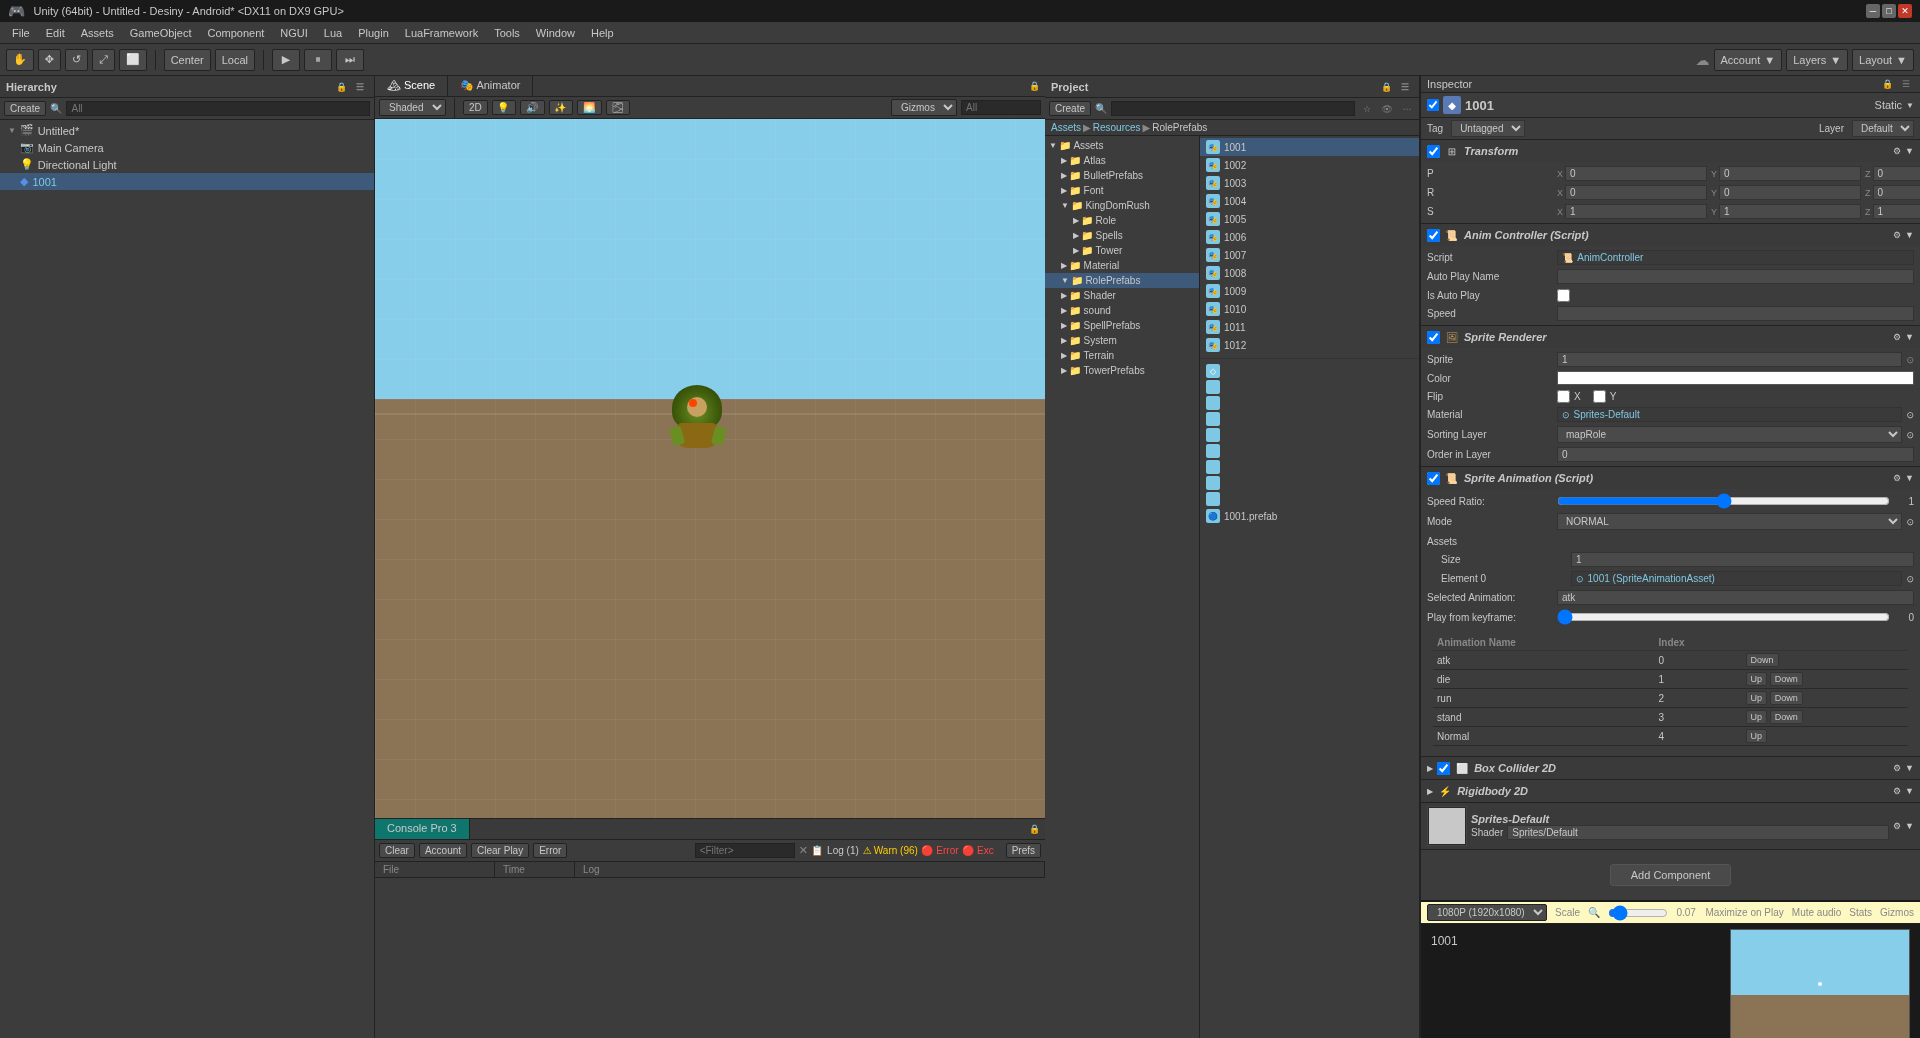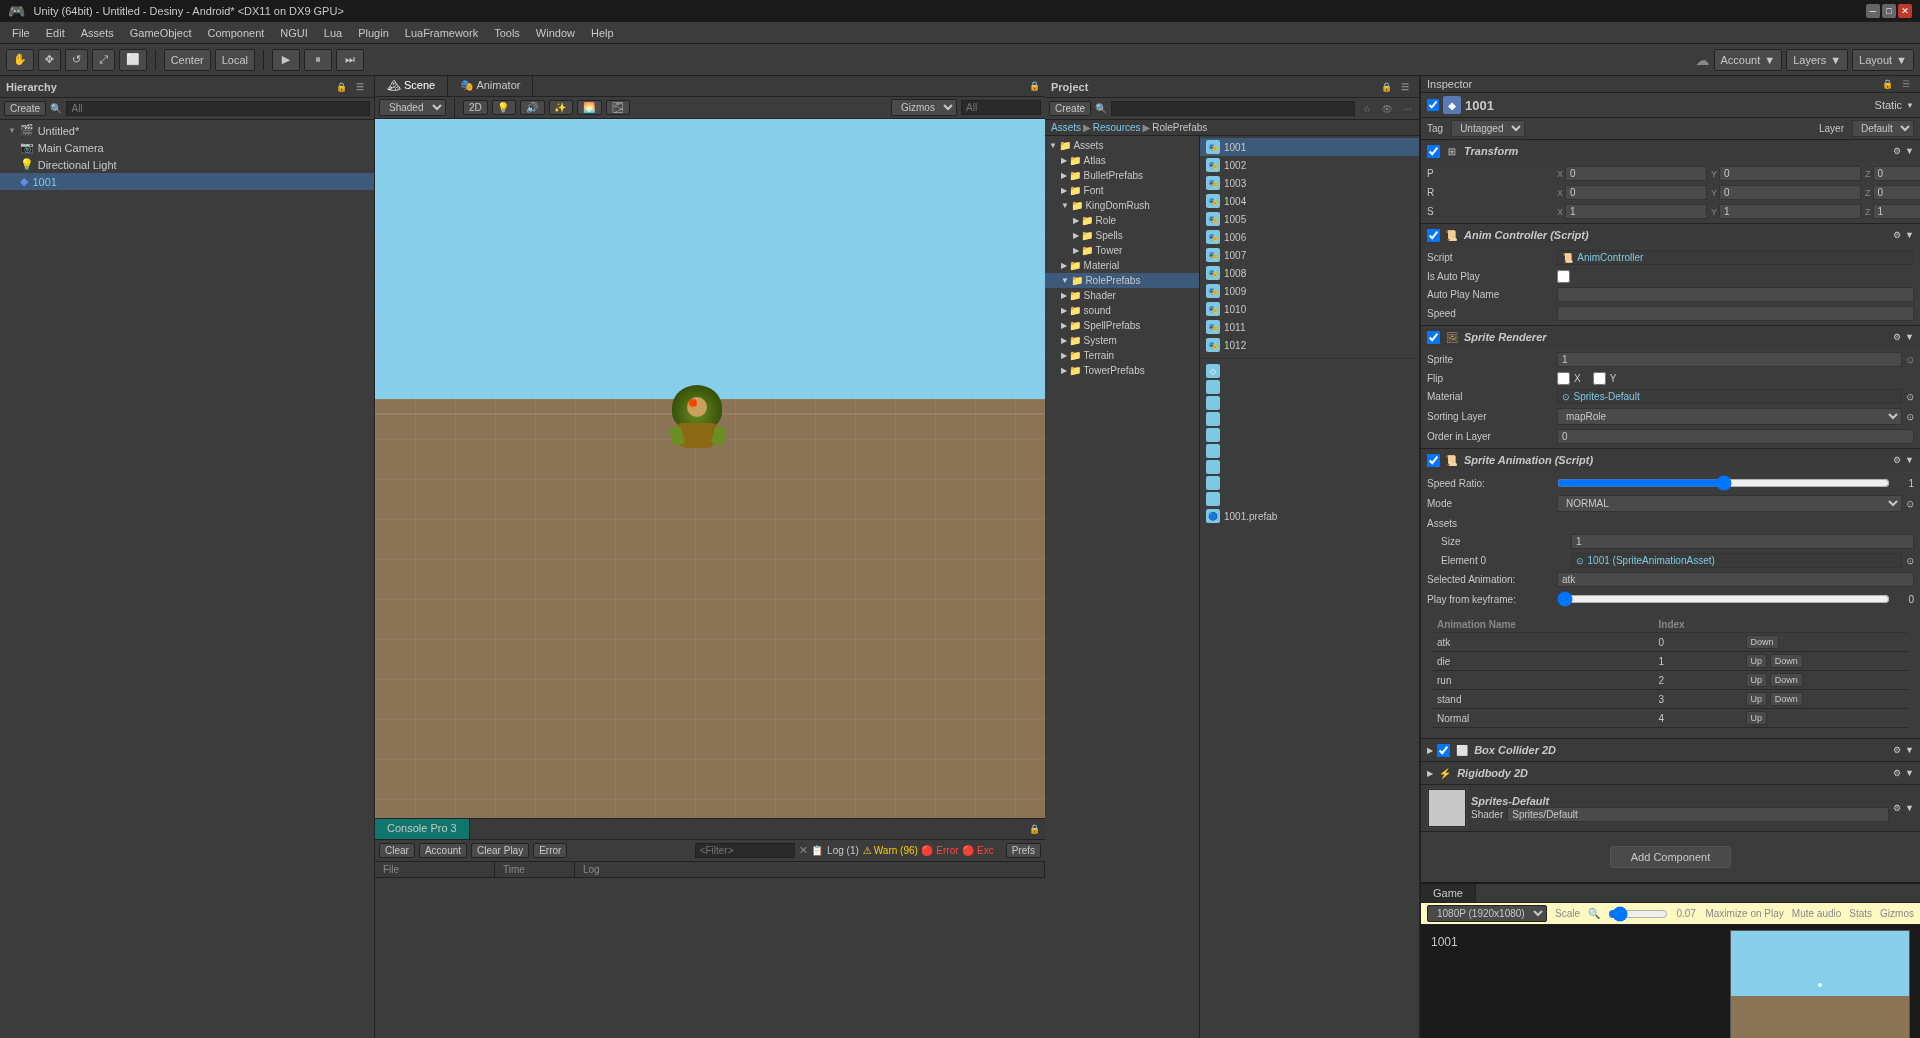--- a/index.html
+++ b/index.html
@@ -630,29 +630,29 @@
         <div class="prop-row">
           <span class="prop-label">Script</span>
           <div class="prop-value">
             <div class="asset-ref">
               <span class="asset-icon">📜</span>
               <span>AnimController</span>
             </div>
           </div>
         </div>
         <div class="prop-row">
+          <span class="prop-label">Auto Play Name</span>
+          <div class="prop-value">
+            <input class="prop-input" value="" style="">
+          </div>
+        </div>
+        <div class="prop-row">
           <span class="prop-label">Is Auto Play</span>
           <div class="prop-value">
             <input type="checkbox" style="">
-          </div>
-        </div>
-        <div class="prop-row">
-          <span class="prop-label">Auto Play Name</span>
-          <div class="prop-value">
-            <input class="prop-input" value="" style="">
           </div>
         </div>
         <div class="prop-row">
           <span class="prop-label">Speed</span>
           <div class="prop-value">
             <input class="prop-input" style="width: 80px;">
           </div>
         </div>
       </div>
     </div>
@@ -664,20 +664,26 @@
         <span class="component-name">Sprite Renderer</span>
         <span style="font-size:9px; cursor:pointer;">⚙</span>
         <span style="font-size:9px; cursor:pointer;">▼</span>
       </div>
       <div class="component-body">
         <div class="prop-row">
           <span class="prop-label">Sprite</span>
           <div class="prop-value">
             <input class="prop-input" value="1" style="width: 40px;">
             <span style="font-size:9px; color:#888; cursor:pointer;">⊙</span>
+          </div>
+        </div>
+        <div class="prop-row">
+          <span class="prop-label">Color</span>
+          <div class="prop-value">
+            <div class="color-swatch" style="flex:1;"></div>
           </div>
         </div>
         <div class="prop-row">
           <span class="prop-label">Flip</span>
           <div class="prop-value">
             <input type="checkbox" style="">
             <span style="font-size:10px;">X</span>
             <input type="checkbox" style="margin-left: 8px;">
             <span style="font-size:10px;">Y</span>
           </div>
@@ -860,23 +866,20 @@
         <span style="font-size:9px; cursor:pointer;">⚙</span>
         <span style="font-size:9px; cursor:pointer;">▼</span>
       </div>
     </div>
 
     <div style="text-align:center; padding:8px;">
       <button class="add-component-btn">Add Component</button>
     </div>
 
     <div style="background:#2a2a2a; border-top:2px solid #1a1a1a;">
-      <div style="display:flex; background:#3a3a3a; border-bottom:1px solid #222;">
-        <div class="game-tab active">Game</div>
-      </div>
       <div style="display:flex; align-items:center; padding:2px 6px; background:#fef9c3; border-bottom:1px solid #222; font-size:10px; color:#888; gap:8px; height:22px;">
         <select class="scene-dropdown" style="font-size:10px;">
           <option>1080P (1920x1080)</option>
         </select>
         <span>Scale</span>
         <span>🔍</span>
         <input type="range" min="0" max="1" step="0.01" value="0.07" style="width: 60px;">
         <span>0.07</span>
         <span style="margin-left:auto;">Maximize on Play</span>
         <span>Mute audio</span>

